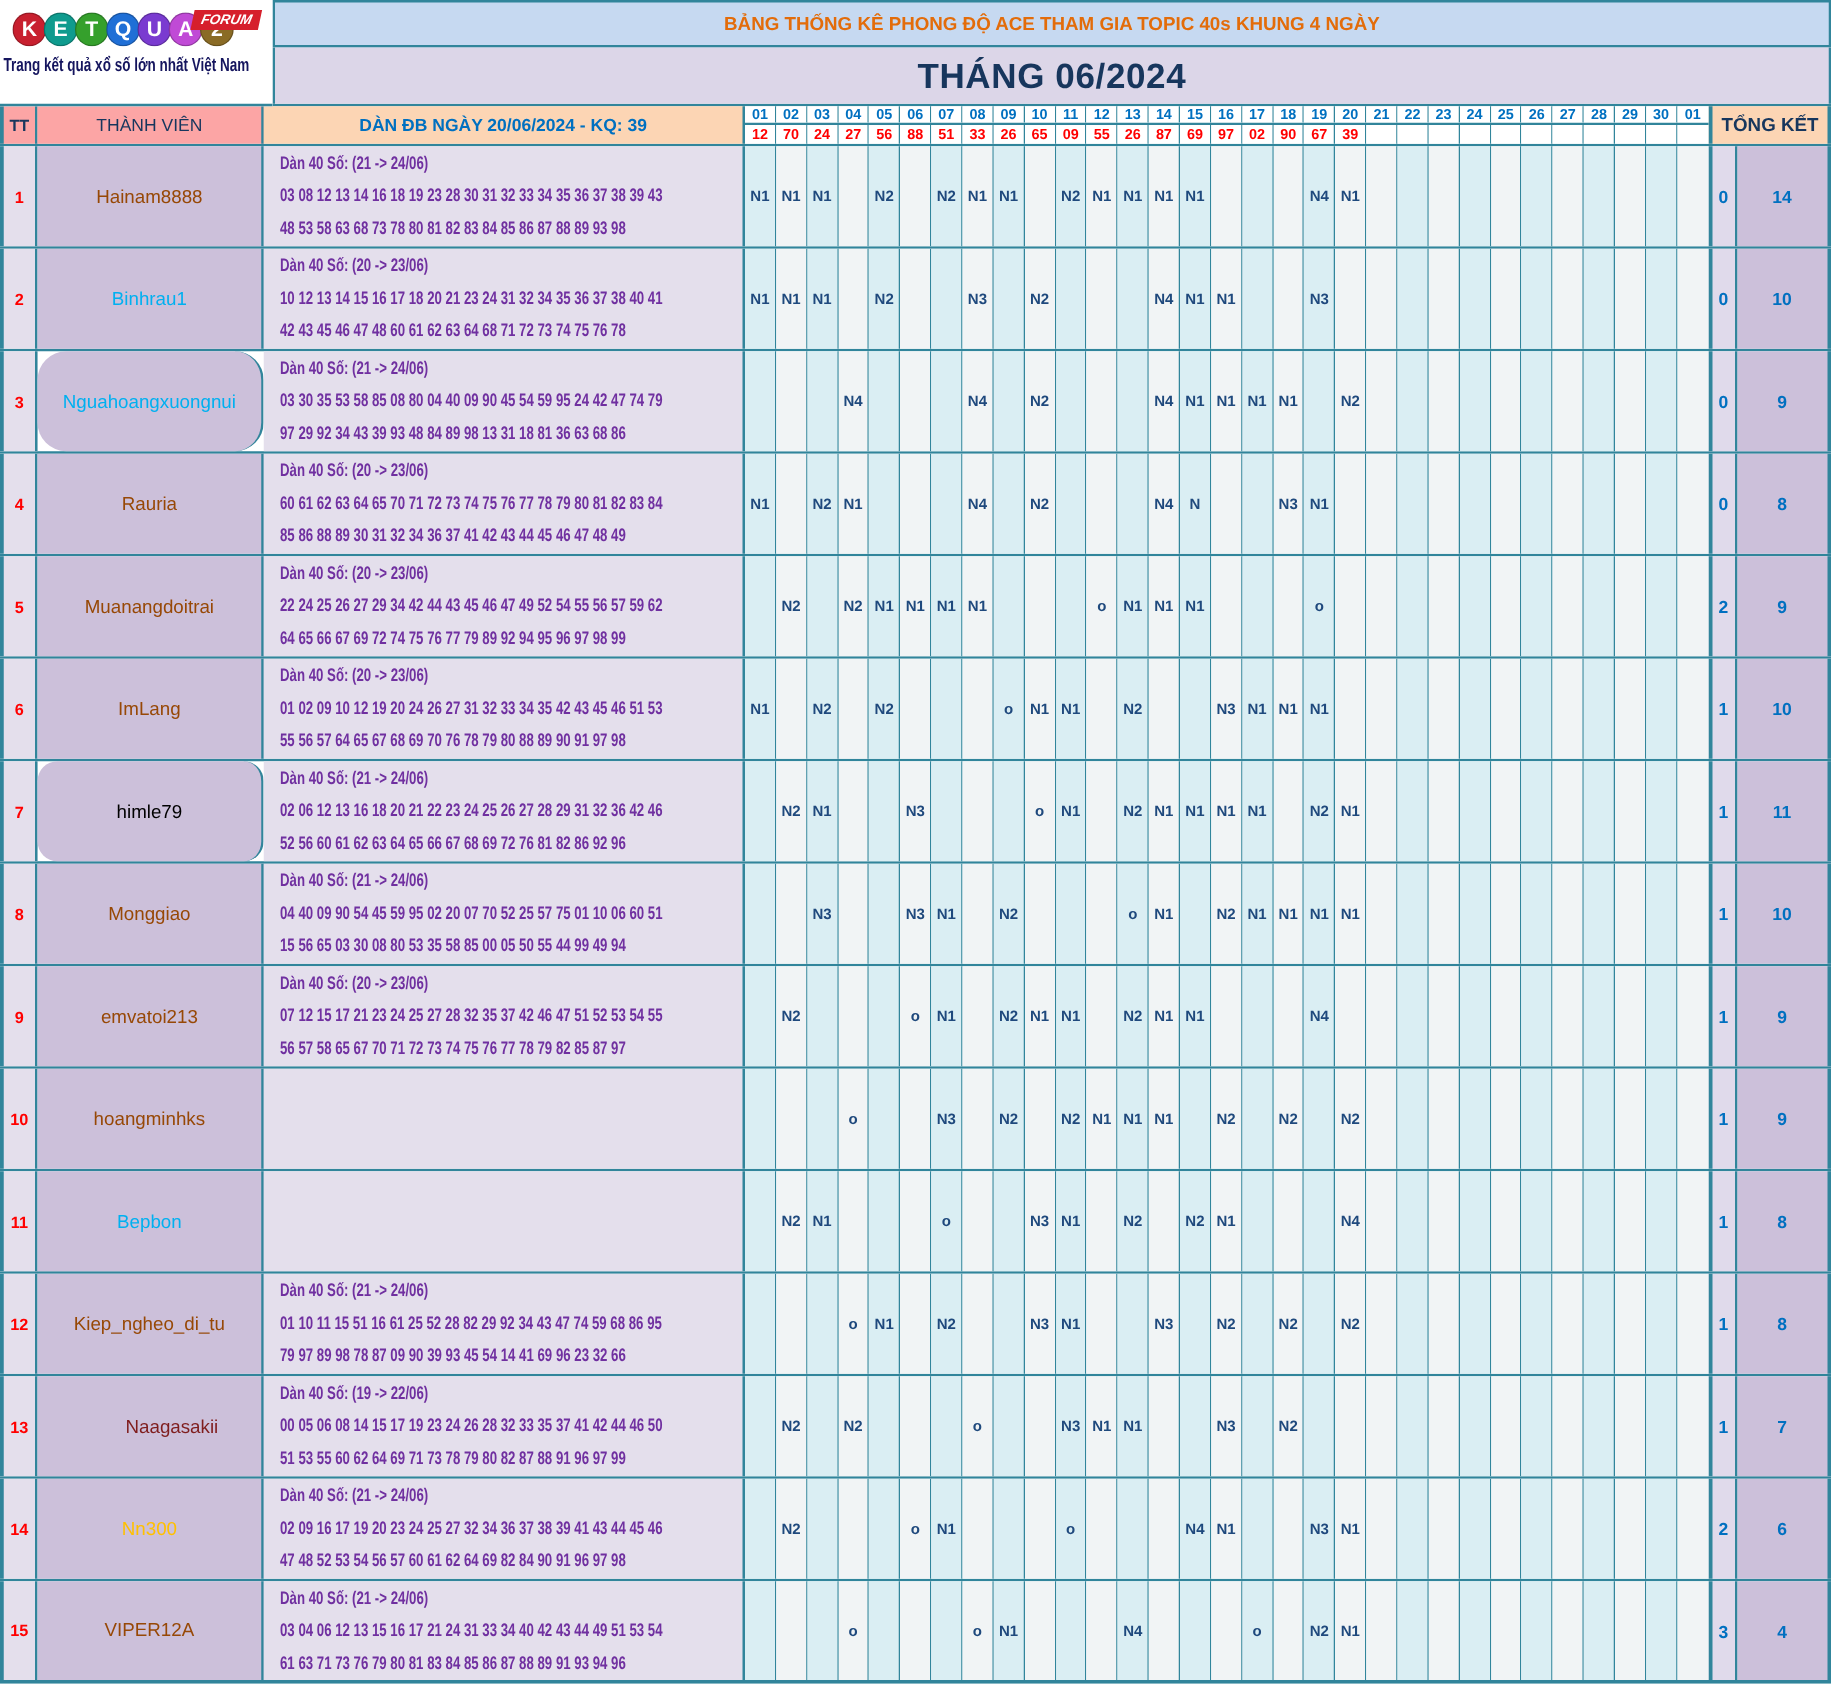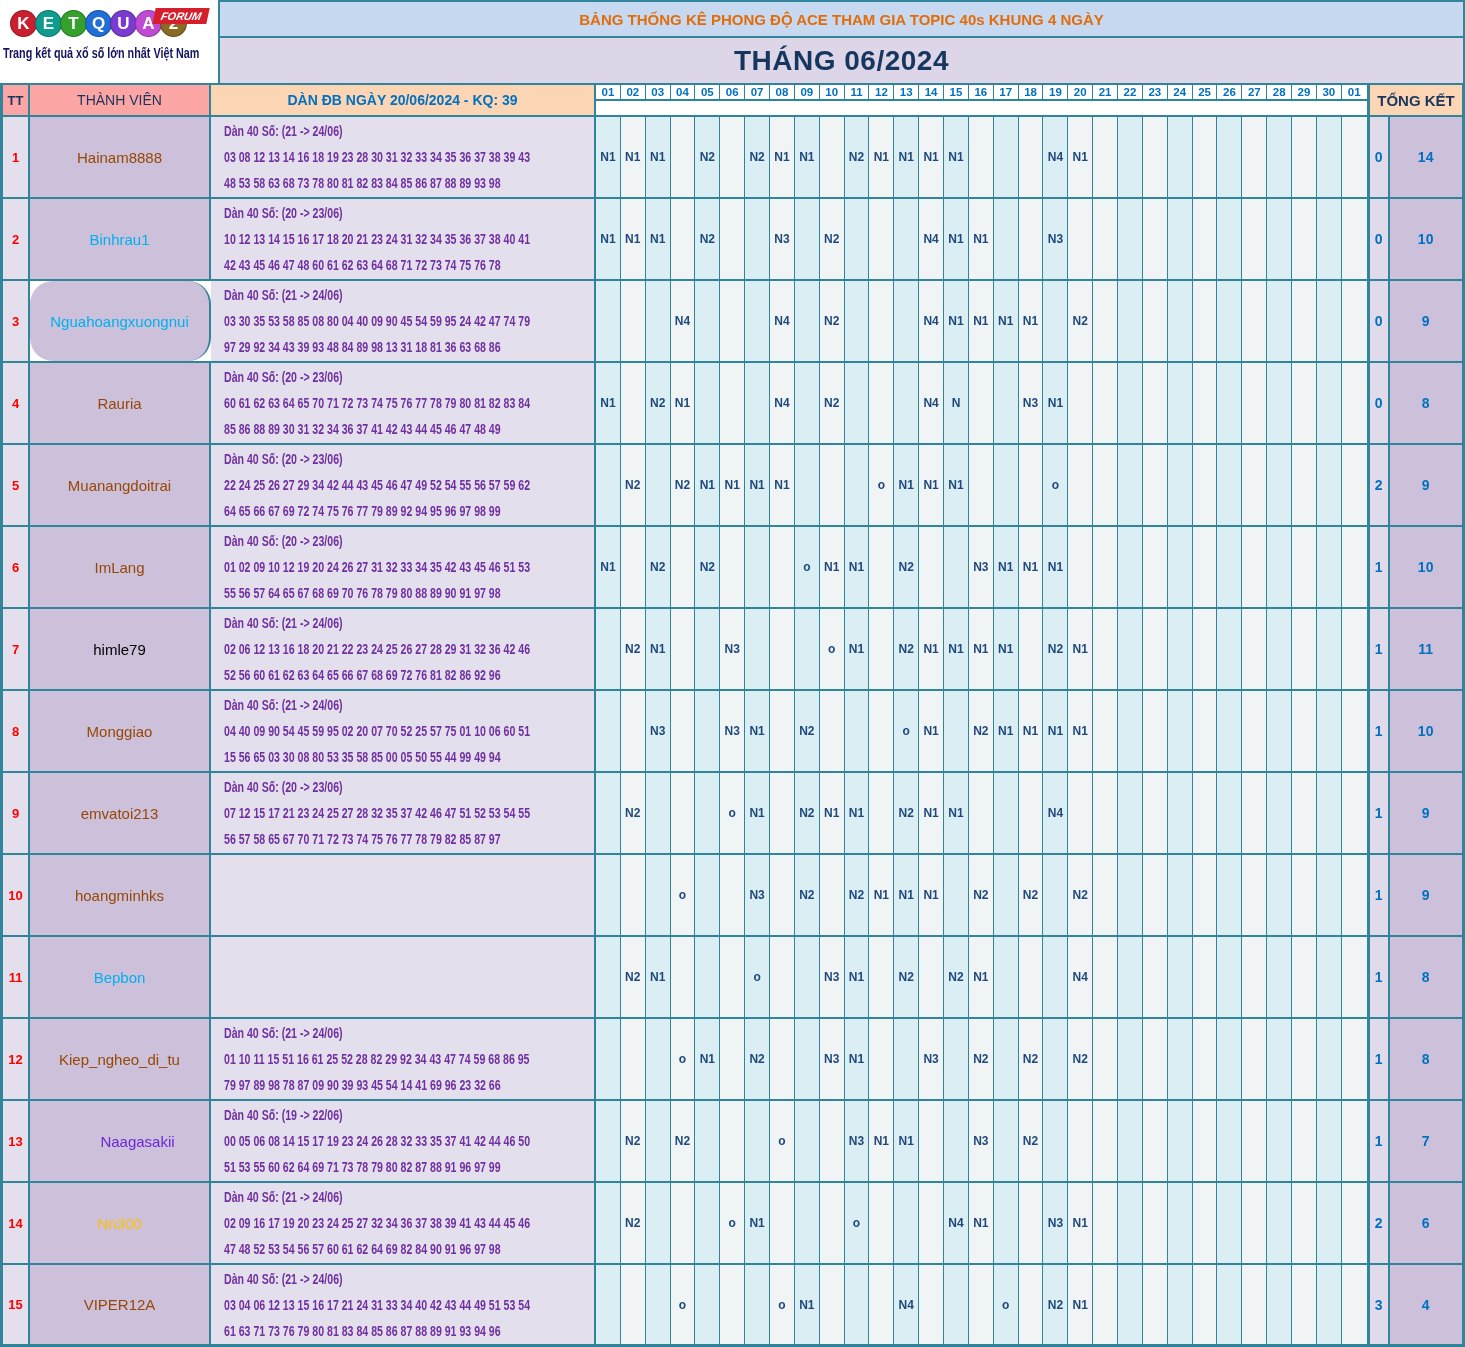--- a/index.html
+++ b/index.html
@@ -45,21 +45,21 @@
             background:#e0daeb; color:#0070c0; font-weight:bold; font-size:14px; }
   .c-tk2  { width:75px; border-right:3px solid #31859b; background:#ccc0da;
             color:#0070c0; font-weight:bold; font-size:14px; }
 
   
   .hrow { display:flex; width:1465px; height:32px; border-bottom:2px solid #31859b; }
   .hrow .c-tt, .hrow .c-name { background:#fca5a5; color:#17365d; font-size:13px; }
   .hrow .c-name { font-size:14px; }
   .hrow .c-dan { background:#fcd5b4; align-items:center; justify-content:center;
     padding-left:0; color:#0070c0; font-weight:bold; font-size:14px; flex-direction:row; }
-  .daysblock { width:771px; display:flex; flex-direction:row; }
+  .daysblock { width:771px; display:flex; flex-direction:column; }
   .dayrow { display:flex; height:16px; }
   .dayrow.labels { border-bottom:2px solid #31859b; }
   .hday { width:24.871px; height:100%; border-right:1px solid #31859b; background:#fff;
     display:flex; align-items:center; justify-content:center; font-weight:bold; font-size:11.5px; }
   .hday.lab { color:#0070c0; }
   .hday.res { color:#ff0000; }
   .hday.lastday { border-right:0; }
   .tkhead { width:98px; border-left:3px solid #31859b; border-right:3px solid #31859b;
     background:#fcd5b4; color:#17365d; font-weight:bold; font-size:15px;
     display:flex; align-items:center; justify-content:center; }
@@ -416,21 +416,21 @@
       <div class="cell c-day"></div>
       <div class="cell c-day alt"></div>
       <div class="cell c-day"></div>
       <div class="cell c-day alt"></div>
       <div class="cell c-day lastday"></div>
       <div class="cell c-tk1">1</div>
       <div class="cell c-tk2">10</div>
     </div>
     <div class="brow">
       <div class="cell c-tt">7</div>
-      <div class="cell c-name" style="color: rgb(0, 0, 0);">himle79</div>
+      <div class="cell c-name" style="color: rgb(0, 0, 0); border-radius: 16px;">himle79</div>
       <div class="cell c-dan">
         <div class="dline">Dàn 40 Số: (21 -&gt; 24/06)</div>
         <div class="dline">02 06 12 13 16 18 20 21 22 23 24 25 26 27 28 29 31 32 36 42 46</div>
         <div class="dline">52 56 60 61 62 63 64 65 66 67 68 69 72 76 81 82 86 92 96</div>
       </div>
       <div class="cell c-day alt"></div>
       <div class="cell c-day">N2</div>
       <div class="cell c-day alt">N1</div>
       <div class="cell c-day"></div>
       <div class="cell c-day alt"></div>
@@ -660,21 +660,21 @@
       <div class="cell c-day"></div>
       <div class="cell c-day alt"></div>
       <div class="cell c-day"></div>
       <div class="cell c-day alt"></div>
       <div class="cell c-day lastday"></div>
       <div class="cell c-tk1">1</div>
       <div class="cell c-tk2">8</div>
     </div>
     <div class="brow">
       <div class="cell c-tt">13</div>
-      <div class="cell c-name" style="color: #6d28d9; padding-left: 36px;">Naagasakii</div>
+      <div class="cell c-name" style="color: #7f1d1d; padding-left: 36px;">Naagasakii</div>
       <div class="cell c-dan">
         <div class="dline">Dàn 40 Số: (19 -&gt; 22/06)</div>
         <div class="dline">00 05 06 08 14 15 17 19 23 24 26 28 32 33 35 37 41 42 44 46 50</div>
         <div class="dline">51 53 55 60 62 64 69 71 73 78 79 80 82 87 88 91 96 97 99</div>
       </div>
       <div class="cell c-day alt"></div>
       <div class="cell c-day">N2</div>
       <div class="cell c-day alt"></div>
       <div class="cell c-day">N2</div>
       <div class="cell c-day alt"></div>

